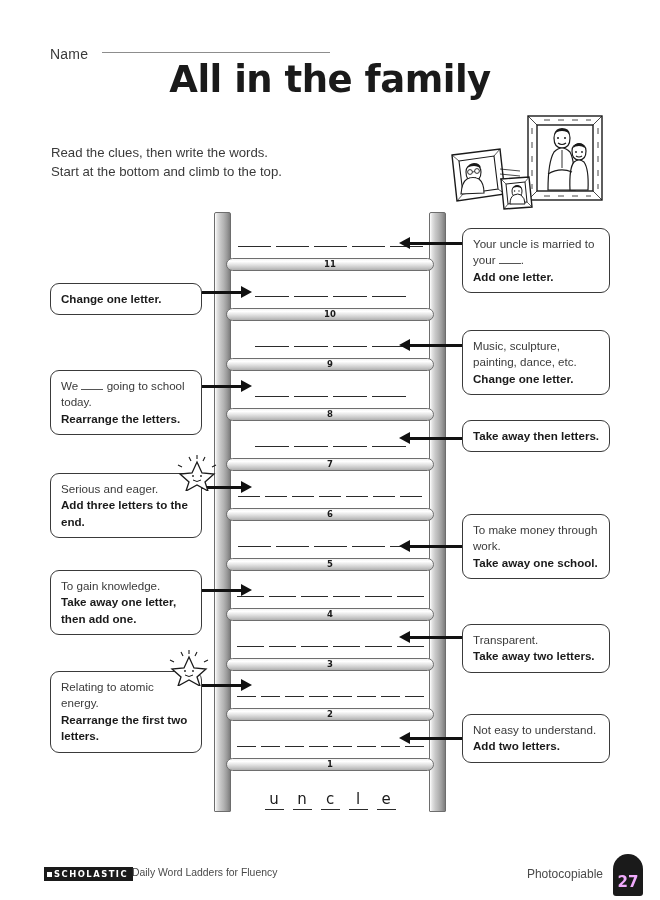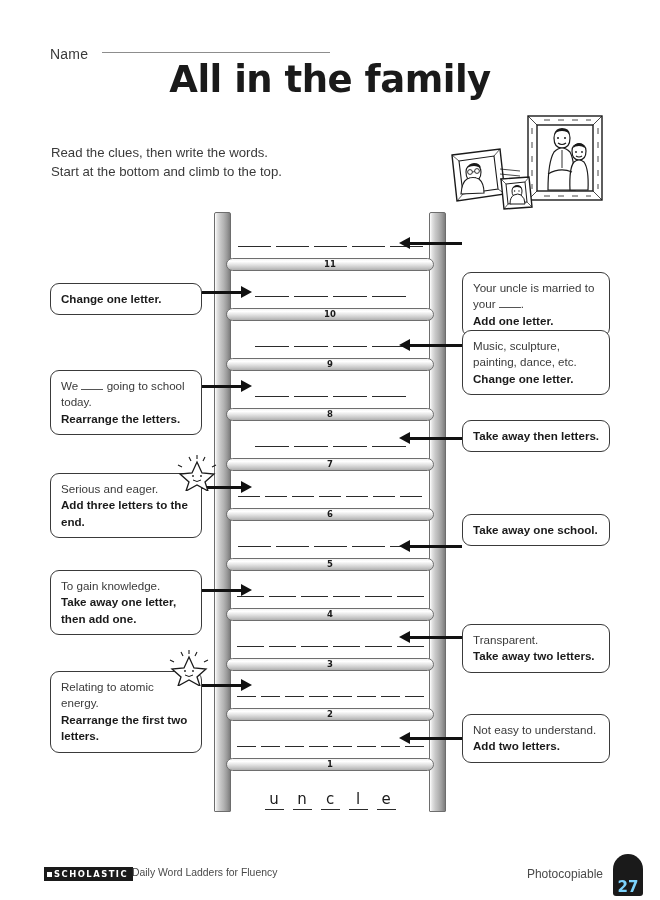--- a/index.html
+++ b/index.html
@@ -240,27 +240,28 @@
     right: 57px; top: 5px;
     font-size: 12px;
     color: #4a4a4a;
   }
   #page-number {
     position: absolute;
     right: 17px; top: -8px;
     width: 30px; height: 42px;
     background: #1a1a1a;
     border-radius: 15px 15px 3px 3px;
-    color: #7dd3fc;
+    color: #f0abfc;
     font-size: 15px;
     font-weight: bold;
     font-family: "DejaVu Sans", sans-serif;
     display: flex;
     align-items: flex-end;
     justify-content: center;
+    padding-bottom: 5px;
     box-sizing: border-box;
   }
 </style>
 </head>
 <body>
 
 <div id="name-row">
   <span id="name-label">Name</span>
   <span id="name-rule"></span>
 </div>
@@ -480,35 +481,36 @@
     <div class="ltr">
       <span>l</span>
       <b></b>
     </div>
     <div class="ltr">
       <span>e</span>
       <b></b>
     </div>
   </div>
 
-<div class="clue clue-right" style="left:462px; top:228px;margin-top:44px;">
+<div class="clue clue-right" style="left:462px; top:228px;">
   <span>Your uncle is married to your </span><span class="sp"></span><span>.</span>
   <div class="op">Add one letter.</div>
 </div>
 
 <div class="clue clue-right" style="left:462px; top:330px;">
   <span>Music, sculpture, painting, dance, etc.</span>
   <div class="op">Change one letter.</div>
 </div>
 
 <div class="clue clue-right" style="left:462px; top:420px;">
   <div class="op">Take away then letters.</div>
 </div>
 
 <div class="clue clue-right" style="left:462px; top:514px;">
+  <span>To make money through work.</span>
   <div class="op">Take away one school.</div>
 </div>
 
 <div class="clue clue-right" style="left:462px; top:624px;">
   <span>Transparent.</span>
   <div class="op">Take away two letters.</div>
 </div>
 
 <div class="clue clue-right" style="left:462px; top:714px;">
   <span>Not easy to understand.</span>

